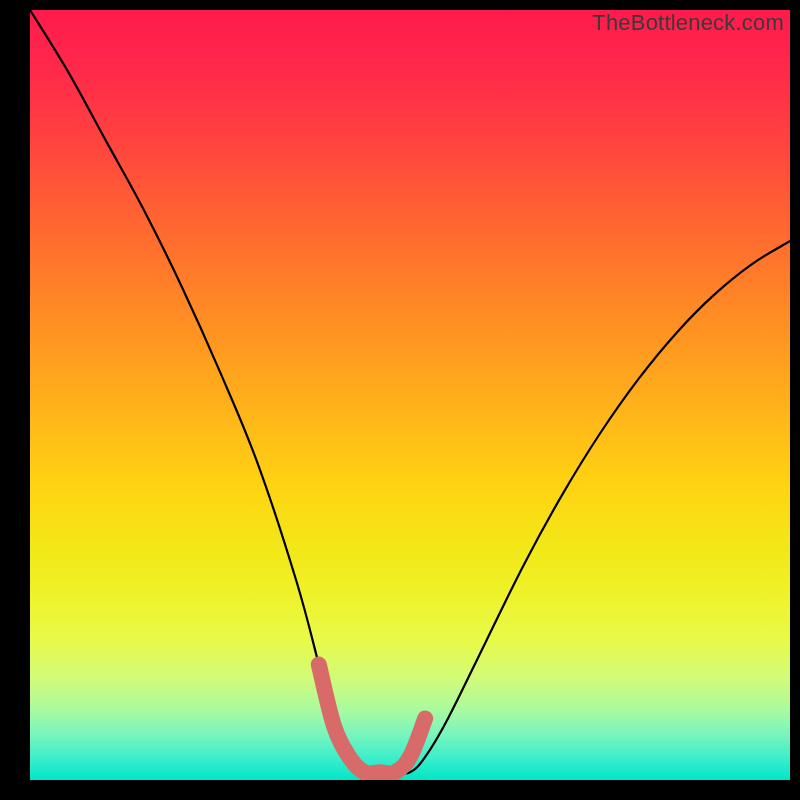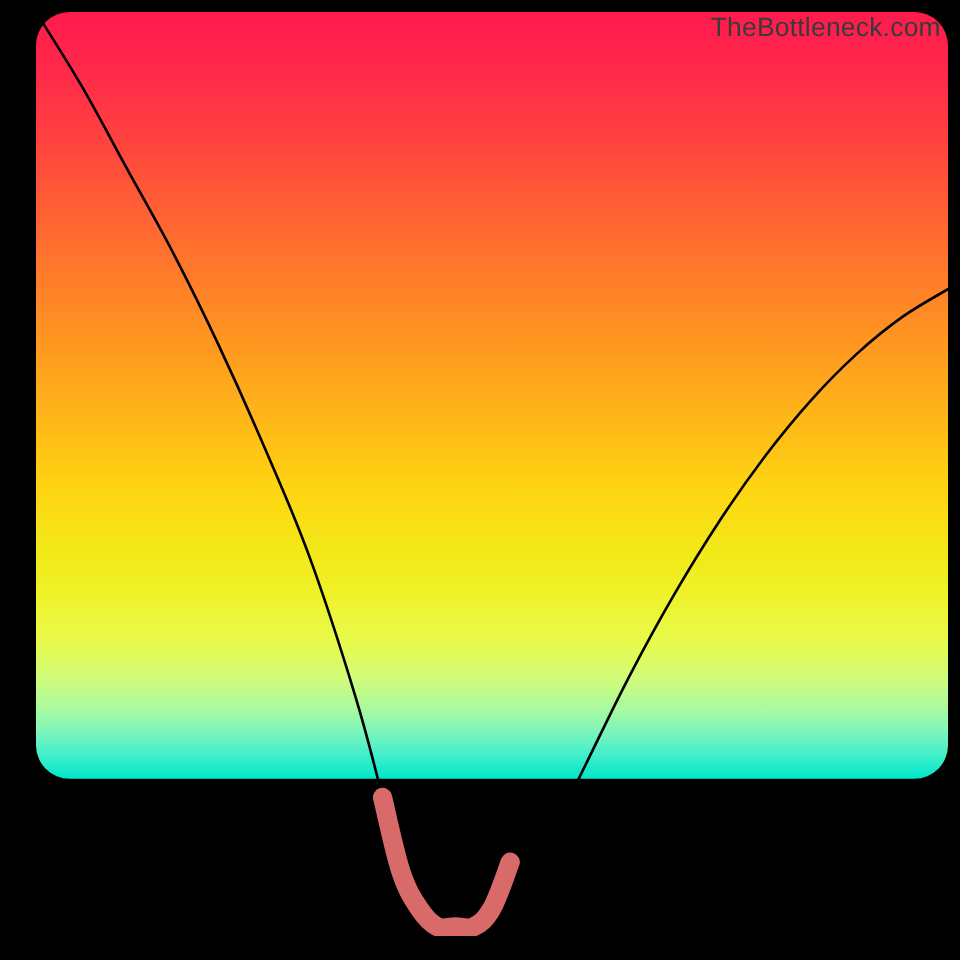--- a/index.html
+++ b/index.html
@@ -15,40 +15,39 @@
     position: relative;
     width: 800px;
     height: 800px;
     background: #000;
   }
   .plot {
     position: absolute;
     left: 30px;
     top: 10px;
     width: 760px;
-    height: 639px;
+    height: 770px;
     background: linear-gradient(to bottom,
       #ff1a4d 0%,
       #ff2a4a 8%,
       #ff4040 16%,
       #ff5a36 24%,
       #ff7a2a 34%,
       #ff9a20 44%,
       #ffba18 54%,
       #ffd412 62%,
       #f2e818 70%,
       #eff22a 76%,
       #e8fa4a 82%,
       #d0fb7a 87%,
       #a8faa0 91%,
       #7af5bc 94%,
       #40eecb 97%,
       #00e6c8 100%
     );
-    border-radius: 28px;
   }
   .watermark {
     position: absolute;
     top: 0px;
     right: 6px;
     color: #3a3a3a;
     font-size: 22px;
     font-weight: 500;
     letter-spacing: 0.2px;
     pointer-events: none;

